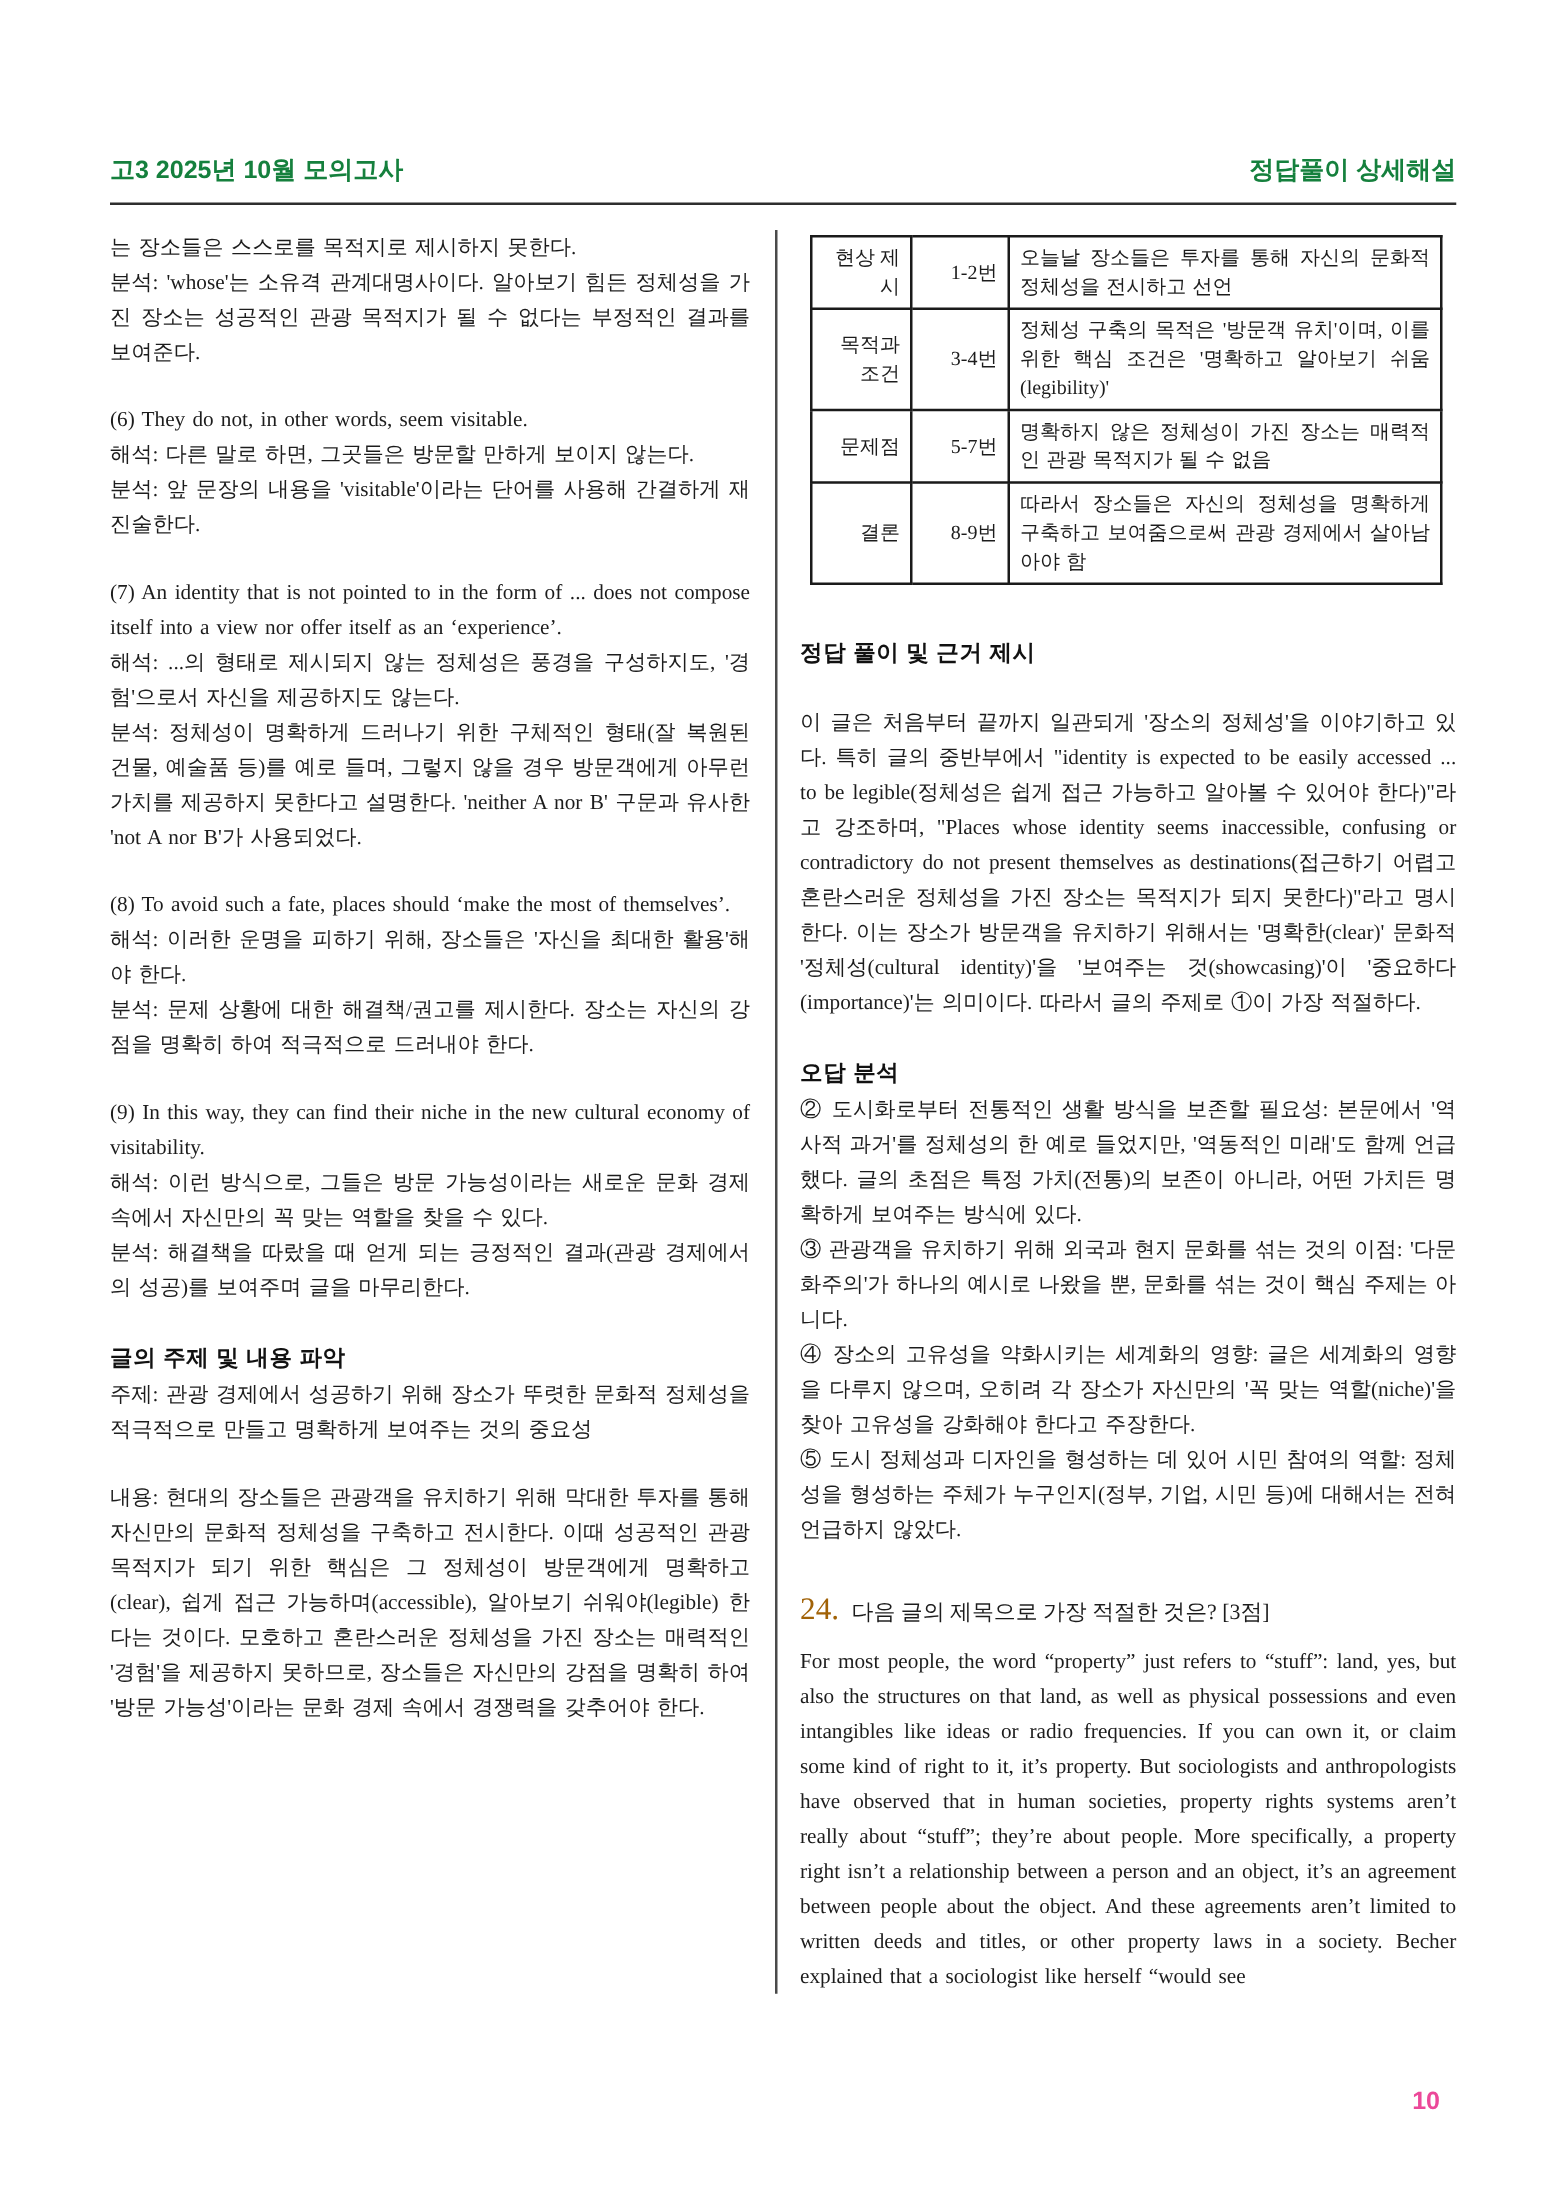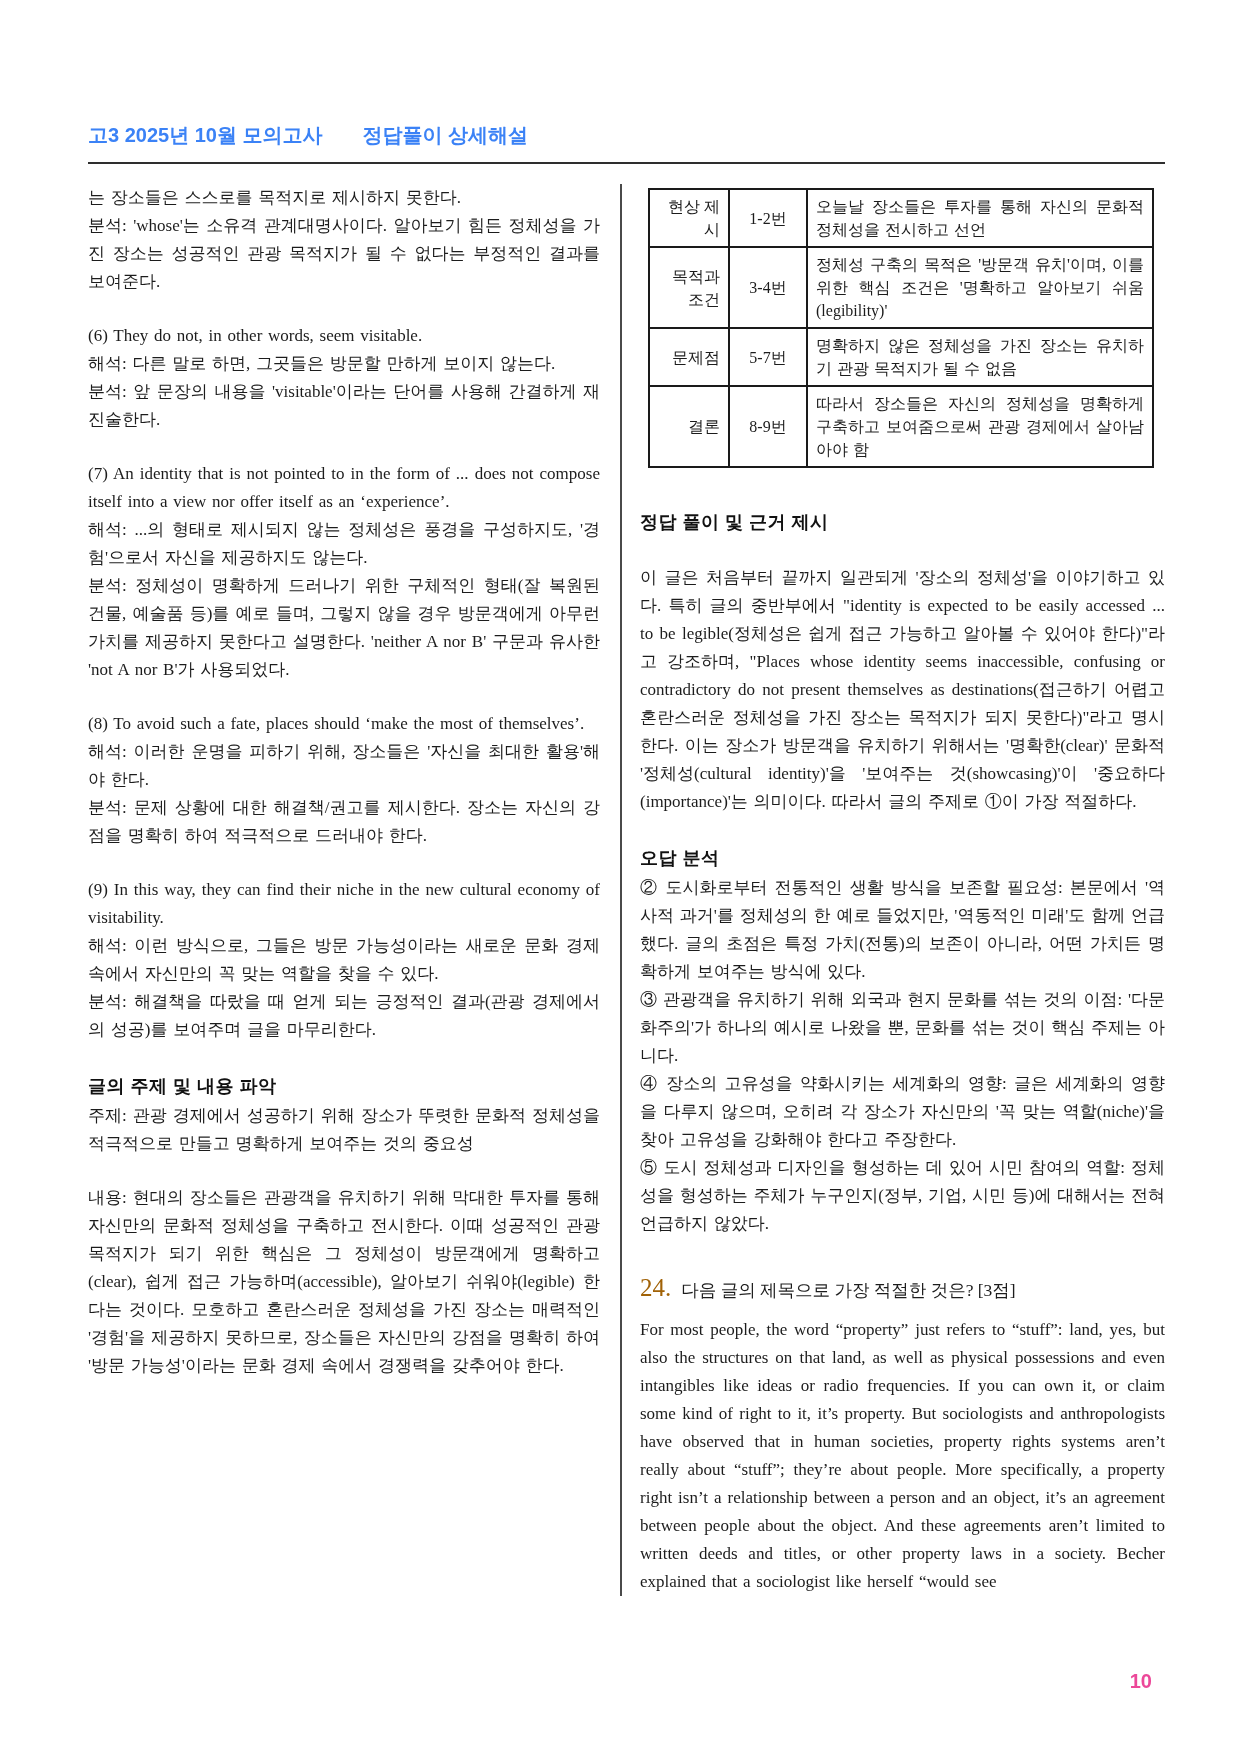--- a/index.html
+++ b/index.html
@@ -2,38 +2,38 @@
 <html lang="ko"><head>
 <meta charset="utf-8">
 <style>
   html,body{margin:0;padding:0;}
   body{
     width:1240px;height:1753px;position:relative;overflow:hidden;
     background:#ffffff;color:#1c1c1c;
     font-family:"Liberation Serif", serif;
   }
   .page{position:absolute;inset:0;padding:122px 75px 0 88px;box-sizing:border-box;}
-  .hdr{display:flex;align-items:baseline;
-    font-family:"Liberation Sans", sans-serif;font-weight:700;font-size:20px;color:#3b82f6;gap:40px;}
+  .hdr{display:flex;justify-content:space-between;align-items:baseline;
+    font-family:"Liberation Sans", sans-serif;font-weight:700;font-size:20px;color:#15803d;}
   .hdr-rule{height:0;border-top:2px solid #2e2e2e;margin-top:13px;}
   .cols{display:flex;margin-top:20px;}
   .col-left{width:512px;}
   .divider{width:2px;background:#4a4a4a;margin-left:20px;flex:0 0 auto;}
   .col-right{flex:1;padding-left:18px;box-sizing:border-box;}
   p.t{margin:0;font-size:17px;line-height:28px;text-align:justify;word-spacing:1.5px;}
   .group{margin-bottom:26px;}
   .gap{height:26px;}
   h3.sec{font-family:"Liberation Sans", sans-serif;font-size:18px;font-weight:700;
     margin:30px 0 4px 0;color:#111;letter-spacing:.5px;}
   h3.sec.first{margin-top:0;}
   table.struct{border-collapse:collapse;width:506px;margin:4px 0 0 8px;table-layout:fixed;}
   table.struct td{border:2px solid #1a1a1a;font-size:16px;line-height:23px;
     padding:5px 8px;vertical-align:middle;}
   td.c1{width:62px;text-align:right;}
-  td.c2{width:60px;text-align:center;}
+  td.c2{width:60px;text-align:right;}
   td.c3{text-align:justify;word-spacing:1px;}
   .after-table{height:42px;}
   .question{display:flex;align-items:baseline;margin:36px 0 12px 0;}
   .qnum{font-size:25px;line-height:28px;font-family:"Liberation Serif", serif;margin-right:10px;}
   .qtext{font-size:17.5px;line-height:28px;}
   .pageno{position:absolute;right:88px;top:1670px;
     font-family:"Liberation Sans", sans-serif;font-weight:700;font-size:20px;color:#ec4899;}
 </style>
 </head>
 <body>
@@ -92,21 +92,21 @@
           <td class="c3">오늘날 장소들은 투자를 통해 자신의 문화적 정체성을 전시하고 선언</td>
         </tr>
         <tr>
           <td class="c1">목적과 조건</td>
           <td class="c2">3-4번</td>
           <td class="c3">정체성 구축의 목적은 '방문객 유치'이며, 이를 위한 핵심 조건은 '명확하고 알아보기 쉬움(legibility)'</td>
         </tr>
         <tr>
           <td class="c1">문제점</td>
           <td class="c2">5-7번</td>
-          <td class="c3">명확하지 않은 정체성을 가진 장소는 유치하기 관광 목적지가 될 수 없음</td>
+          <td class="c3">명확하지 않은 정체성이 가진 장소는 매력적인 관광 목적지가 될 수 없음</td>
         </tr>
         <tr>
           <td class="c1">결론</td>
           <td class="c2">8-9번</td>
           <td class="c3">따라서 장소들은 자신의 정체성을 명확하게 구축하고 보여줌으로써 관광 경제에서 살아남아야 함</td>
         </tr>
       </tbody>
         </table>
 
       <div class="after-table"></div>

